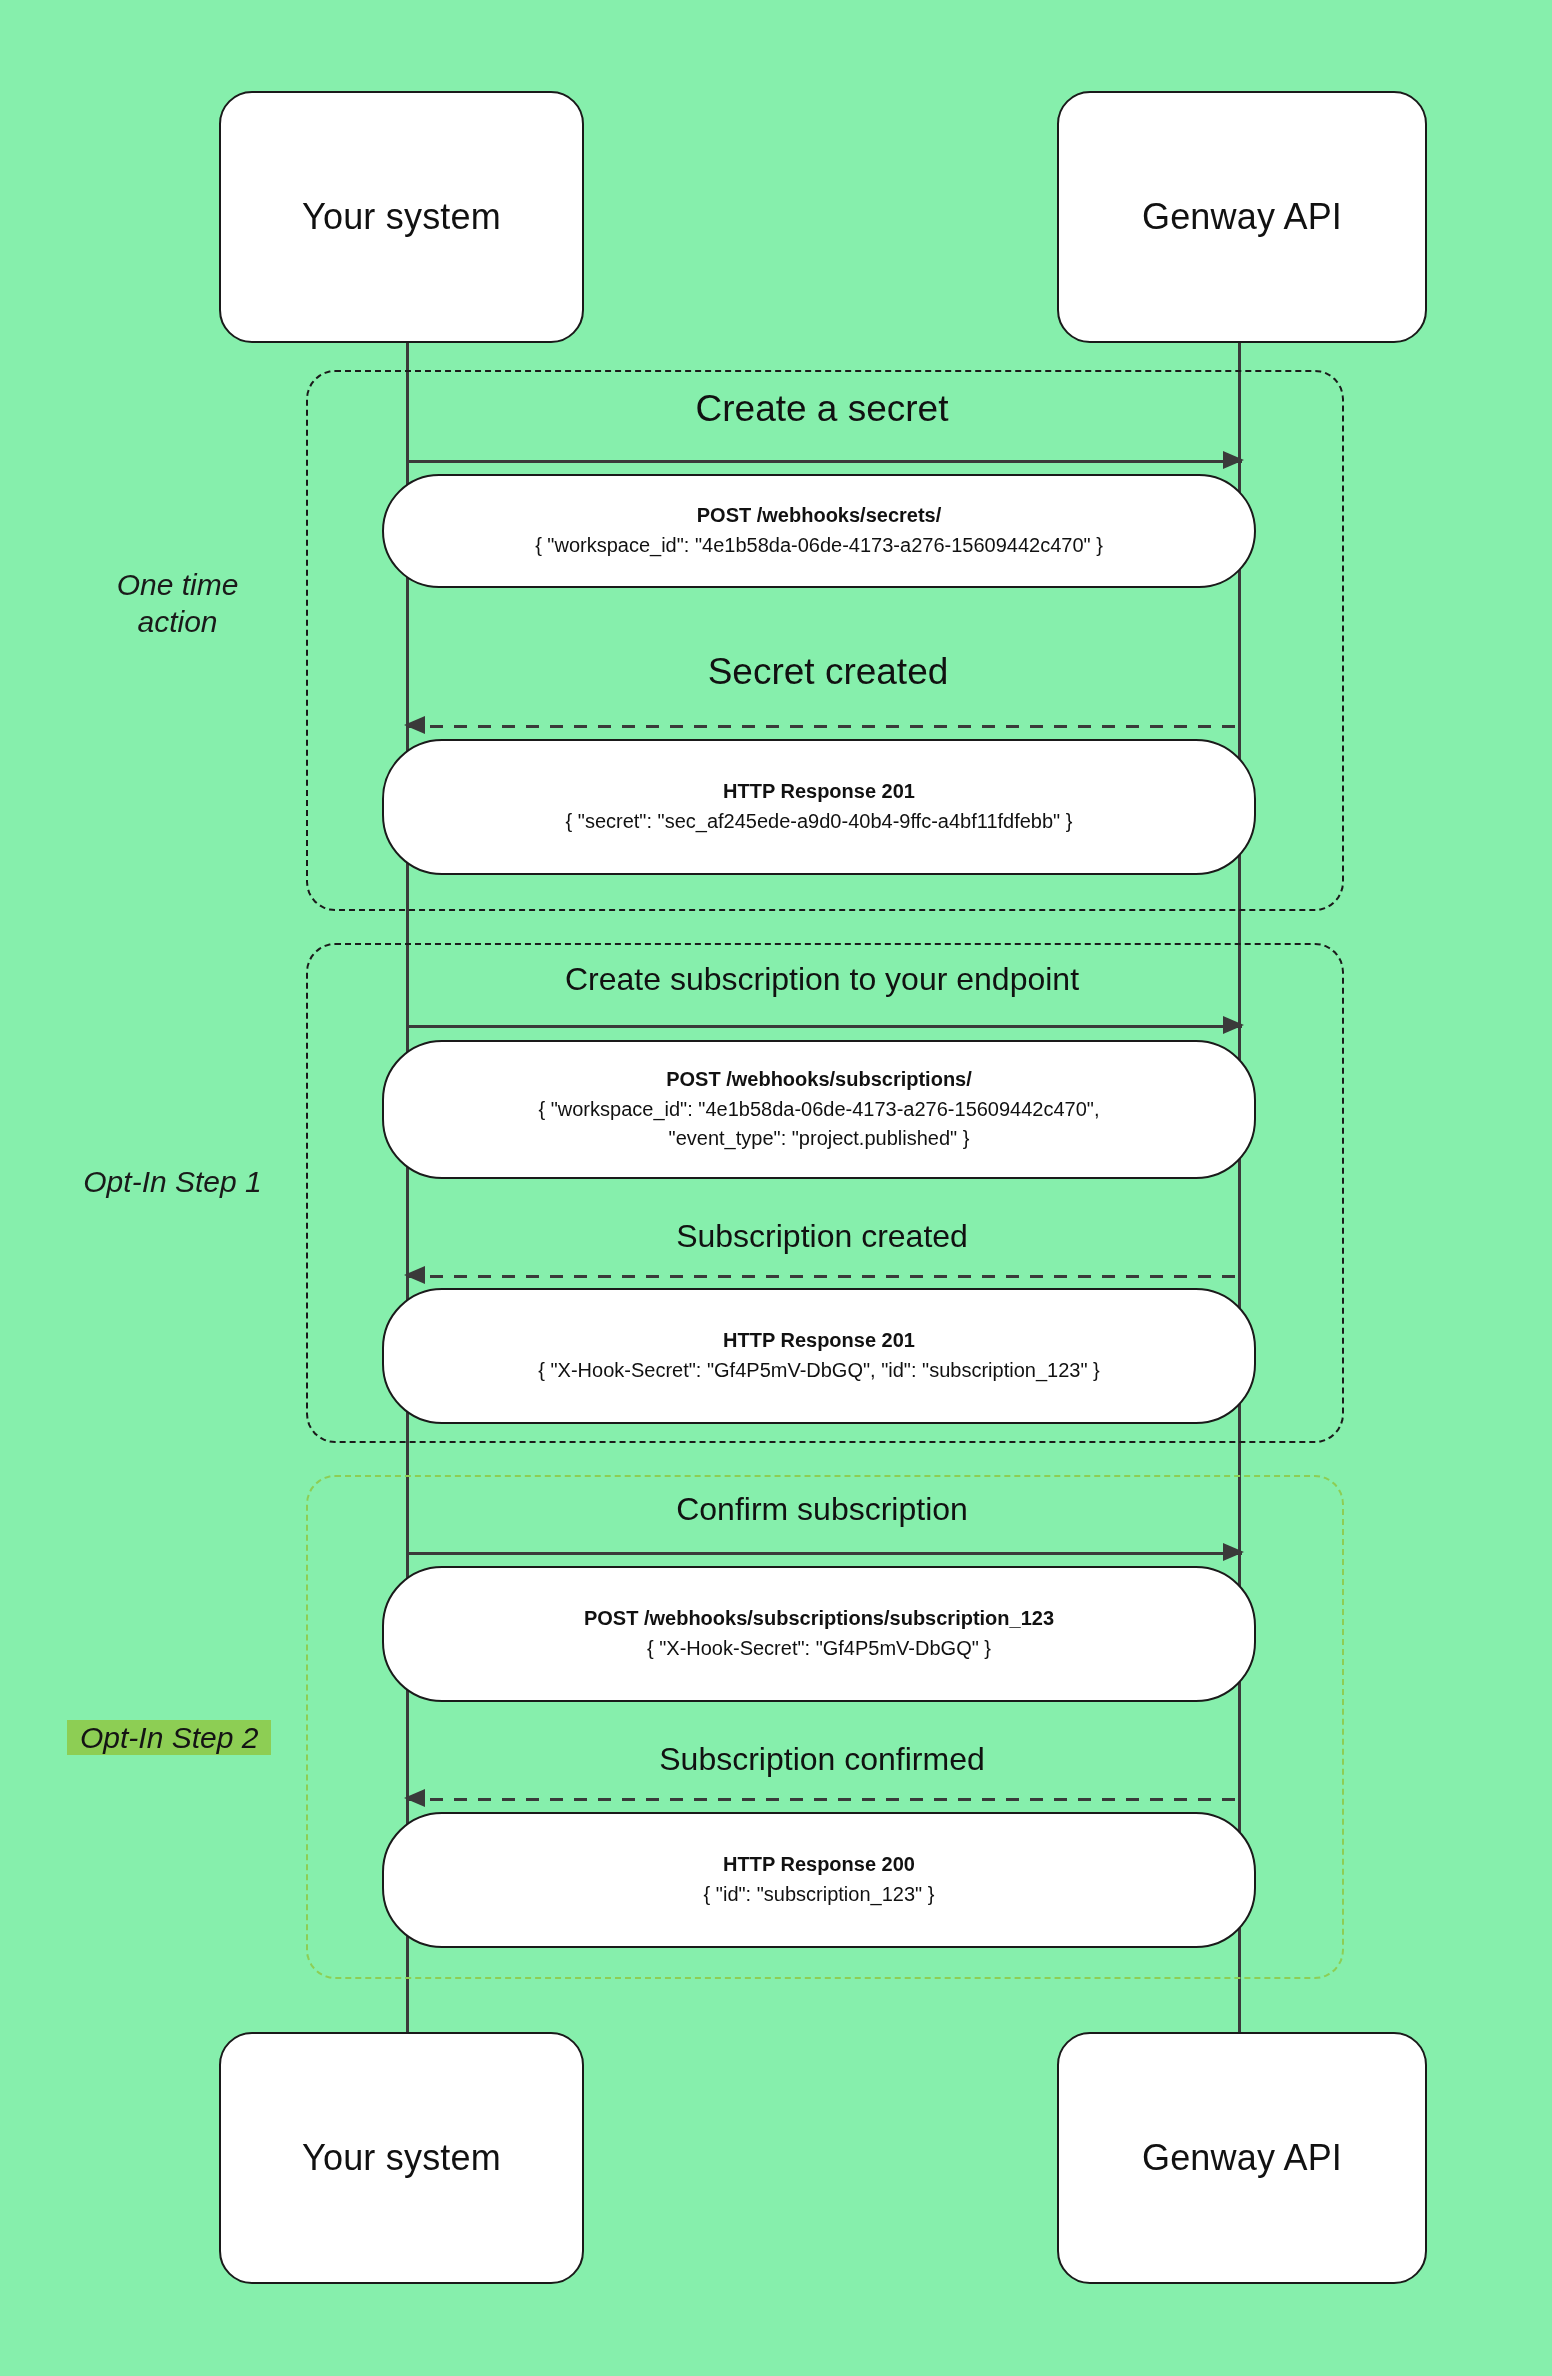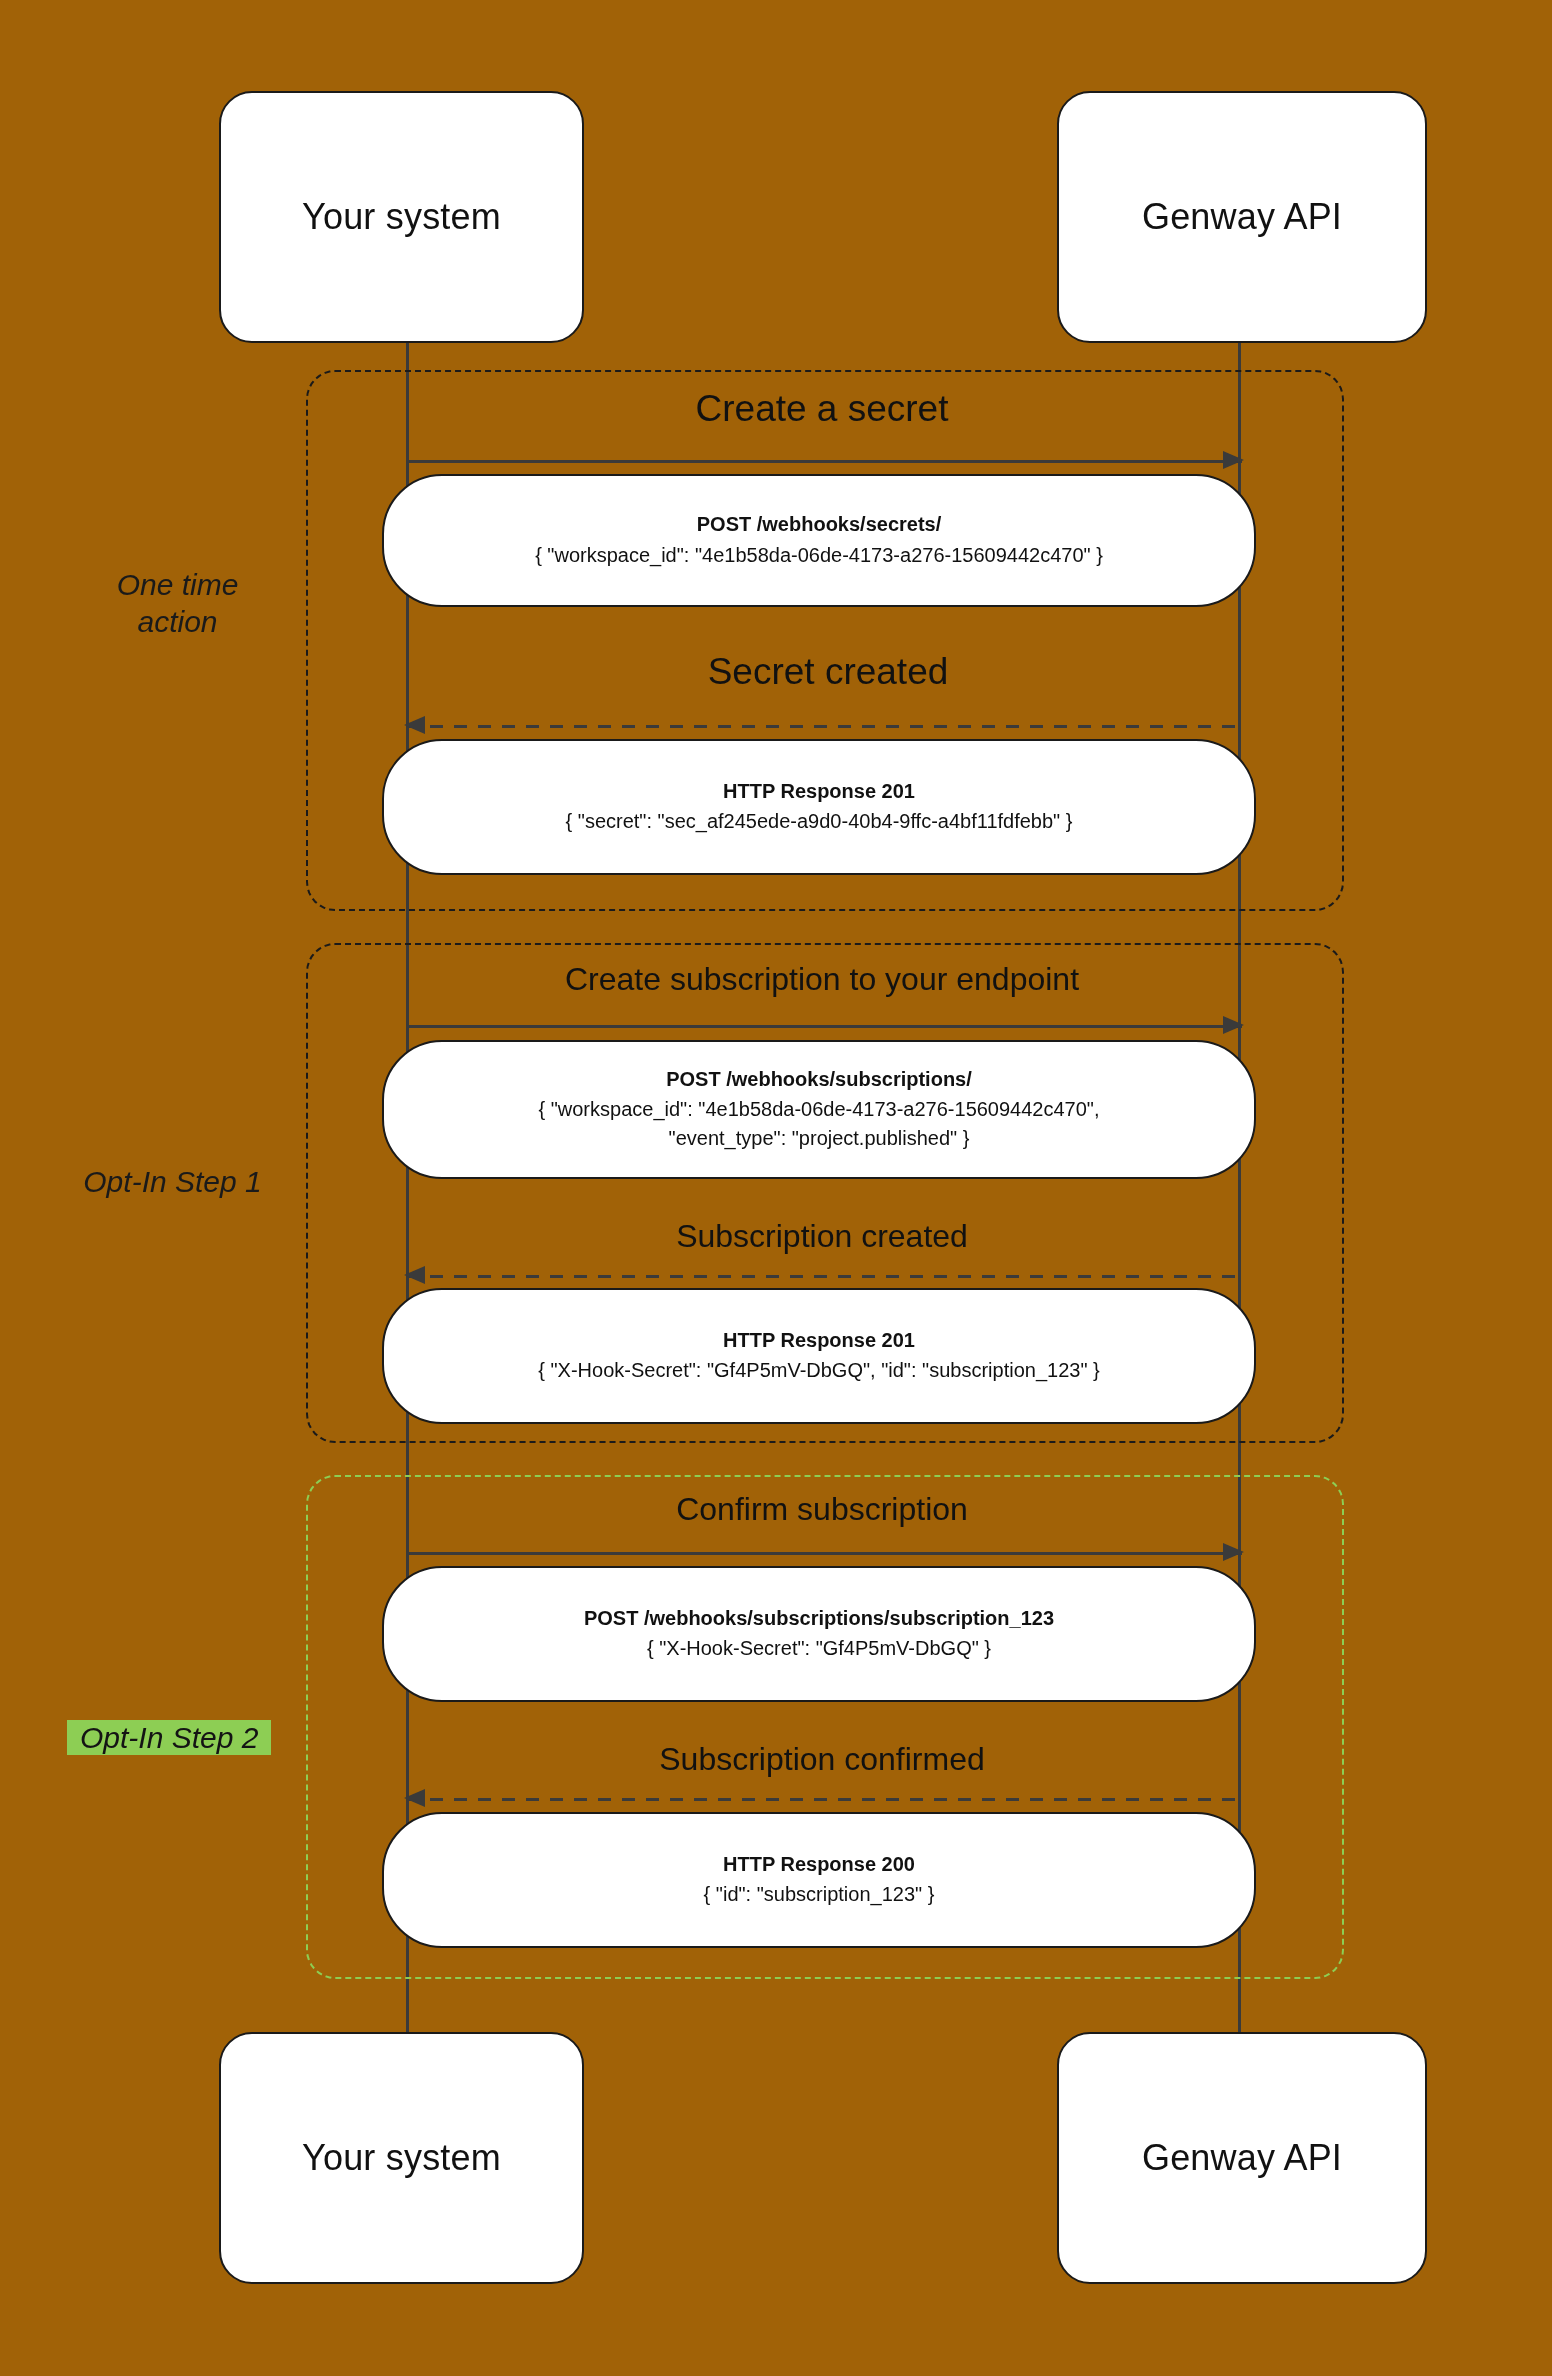--- a/index.html
+++ b/index.html
@@ -10,21 +10,21 @@
   body {
     font-family: "Liberation Sans", "DejaVu Sans", sans-serif;
     color: #111111;
     -webkit-font-smoothing: antialiased;
   }
 
   #diagram {
     position: relative;
     width: 1552px;
     height: 2377px;
-    background: #a16207;
+    background: #86efac;
     overflow: hidden;
   }
 
   
   .actor {
     position: absolute;
     box-sizing: border-box;
     border: 2.9px solid #1a1a1a;
     border-radius: 33px;
     background: #ffffff;
@@ -207,21 +207,21 @@
   <div class="group-label group-label-2">Opt-In Step 1</div>
   <div class="group-label group-label-3"><span class="hl">Opt-In Step 2</span></div>
 
   <div class="msg-label" style="left:406px; top:388px; width:832px; font-size:37px;">
     <span>Create a secret</span>
   </div>
   <div class="arrow solid to-right" style="left:406px; top:460px; width:836px;">
     <div class="shaft"></div>
     <div class="head"></div>
   </div>
-  <div class="note note-left-x" style="top:474px; height:133px;">
+  <div class="note note-left-x" style="top:474px; height:114px;">
     <div class="note-title">POST /webhooks/secrets/</div>
     <div class="note-body">{ "workspace_id": "4e1b58da-06de-4173-a276-15609442c470" }</div>
   </div>
 
   <div class="msg-label" style="left:406px; top:651px; width:844px; font-size:37px;">
     <span>Secret created</span>
   </div>
   <div class="arrow dashed to-left" style="left:406px; top:725px; width:836px;">
     <div class="shaft"></div>
     <div class="head"></div>

